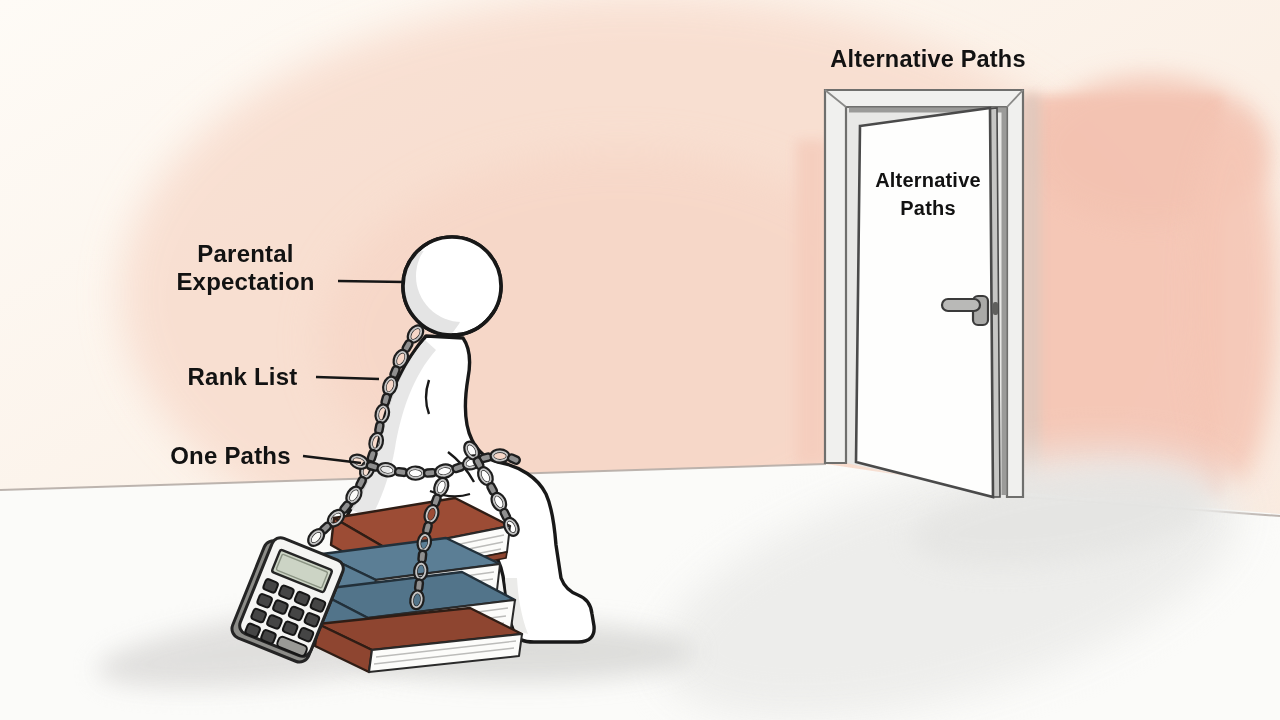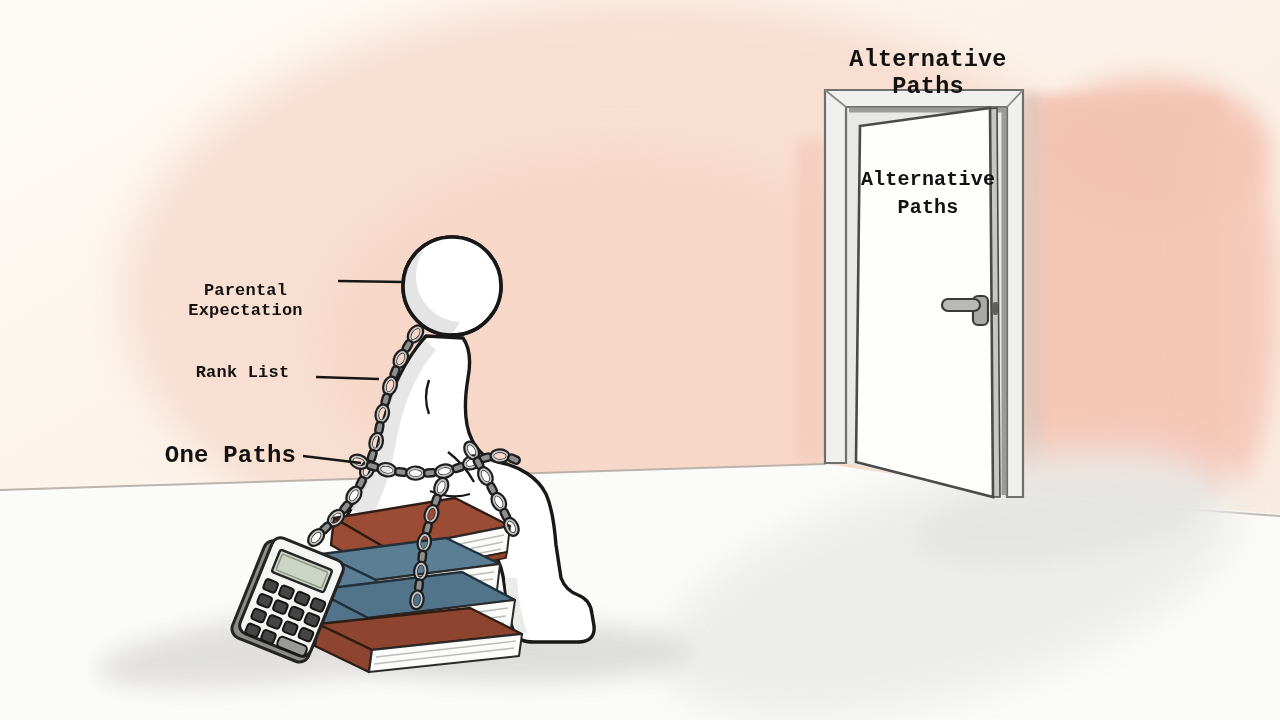--- a/index.html
+++ b/index.html
@@ -1,24 +1,24 @@
 <!DOCTYPE html>
 <html><head>
 <meta charset="utf-8">
 <style>
   html,body{margin:0;padding:0;background:#fdf7ef;}
   #stage{position:relative;width:1280px;height:720px;overflow:hidden;
          font-family:"Liberation Sans",sans-serif;}
   #scene{position:absolute;left:0;top:0;}
   .lbl{position:absolute;color:#121212;font-weight:bold;text-align:center;
-       line-height:1.15;letter-spacing:.2px;font-family:Liberation Mono, monospace;}
+       line-height:1.15;letter-spacing:.2px;}
   #heading{left:808px;top:46px;width:240px;font-size:23.5px;}
   #doorsign{left:858px;top:166px;width:140px;font-size:20px;line-height:1.42;}
-  #cap-parental{left:158px;top:240px;width:175px;font-size:17px;margin-top:41px;}
-  #cap-rank{left:175px;top:363px;width:135px;font-size:17px;}
+  #cap-parental{left:158px;top:240px;width:175px;font-size:24px;}
+  #cap-rank{left:175px;top:363px;width:135px;font-size:24px;}
   #cap-oneshot{left:163px;top:442px;width:135px;font-size:24px;}
   .guide{fill:none;stroke:none;pointer-events:none;}
 </style>
 </head>
 <body>
 
 <div id="stage">
 <svg id="scene" width="1280" height="720" viewBox="0 0 1280 720">
   <defs>
     <linearGradient id="wallGrad" x1="0" y1="0" x2="1" y2="1">

